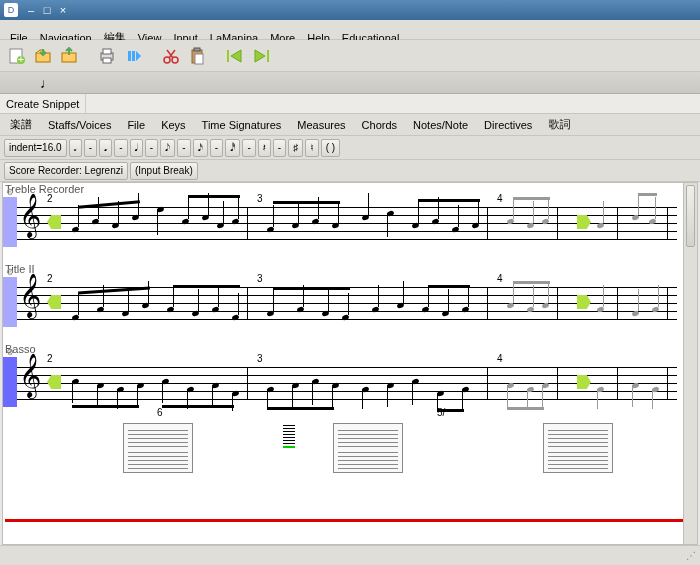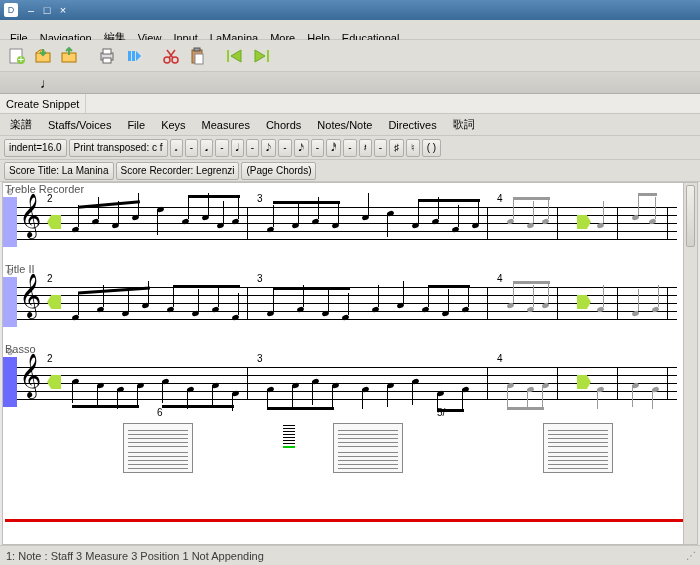--- a/index.html
+++ b/index.html
@@ -152,53 +152,52 @@
 
 <div class="snippetbar">
   <div>Create Snippet</div>
 </div>
 
 <div class="tabbar">
   <div>楽譜</div>
   <div>Staffs/Voices</div>
   <div>File</div>
   <div>Keys</div>
+  <div>Time Signatures</div>
   <div>Measures</div>
   <div>Chords</div>
   <div>Notes/Note</div>
   <div>Directives</div>
   <div>歌詞</div>
 </div>
 
 <div class="propbar">
   <div class="pbtn">indent=16.0</div>
-  <div class="pbtn">Print transposed: c f</div>
   <div class="pbtn">𝅗</div>
   <div class="pbtn">-</div>
   <div class="pbtn">𝅘</div>
   <div class="pbtn">-</div>
   <div class="pbtn">𝅘𝅥</div>
   <div class="pbtn">-</div>
   <div class="pbtn">𝅘𝅥𝅮</div>
   <div class="pbtn">-</div>
   <div class="pbtn">𝅘𝅥𝅯</div>
   <div class="pbtn">-</div>
   <div class="pbtn">𝅘𝅥𝅰</div>
   <div class="pbtn">-</div>
   <div class="pbtn">𝄽</div>
   <div class="pbtn">-</div>
   <div class="pbtn">♯</div>
   <div class="pbtn">♮</div>
   <div class="pbtn">( )</div>
 </div>
 
 <div class="propbar2">
-  <div class="pbtn">Score Title: La Manina</div>
   <div class="pbtn">Score Recorder: Legrenzi</div>
-  <div class="pbtn">(Page Chords)</div>
+  <div class="pbtn">(Input Break)</div>
 </div>
 
 <div class="scorearea">
   <div class="scorearea-inner">
 
     <div class="staff-label" style="left:2px; top:0;">Treble Recorder</div>
     <div class="staff-block" style="top:14px;">
       <div class="gear">⚙</div>
       <div class="staff-side"></div>
       <div class="stafflines">
@@ -487,15 +486,14 @@
           </div>
         </div>
     </div>
 
     <div class="redbar"></div>
   </div>
   <div class="scroll-v"></div>
 </div>
 
 <div class="statusbar">
-  <span>1: Note : Staff 3 Measure 3 Position 1 Not Appending</span>
   <span class="grip">⋰</span>
 </div>
 
 </body></html>

